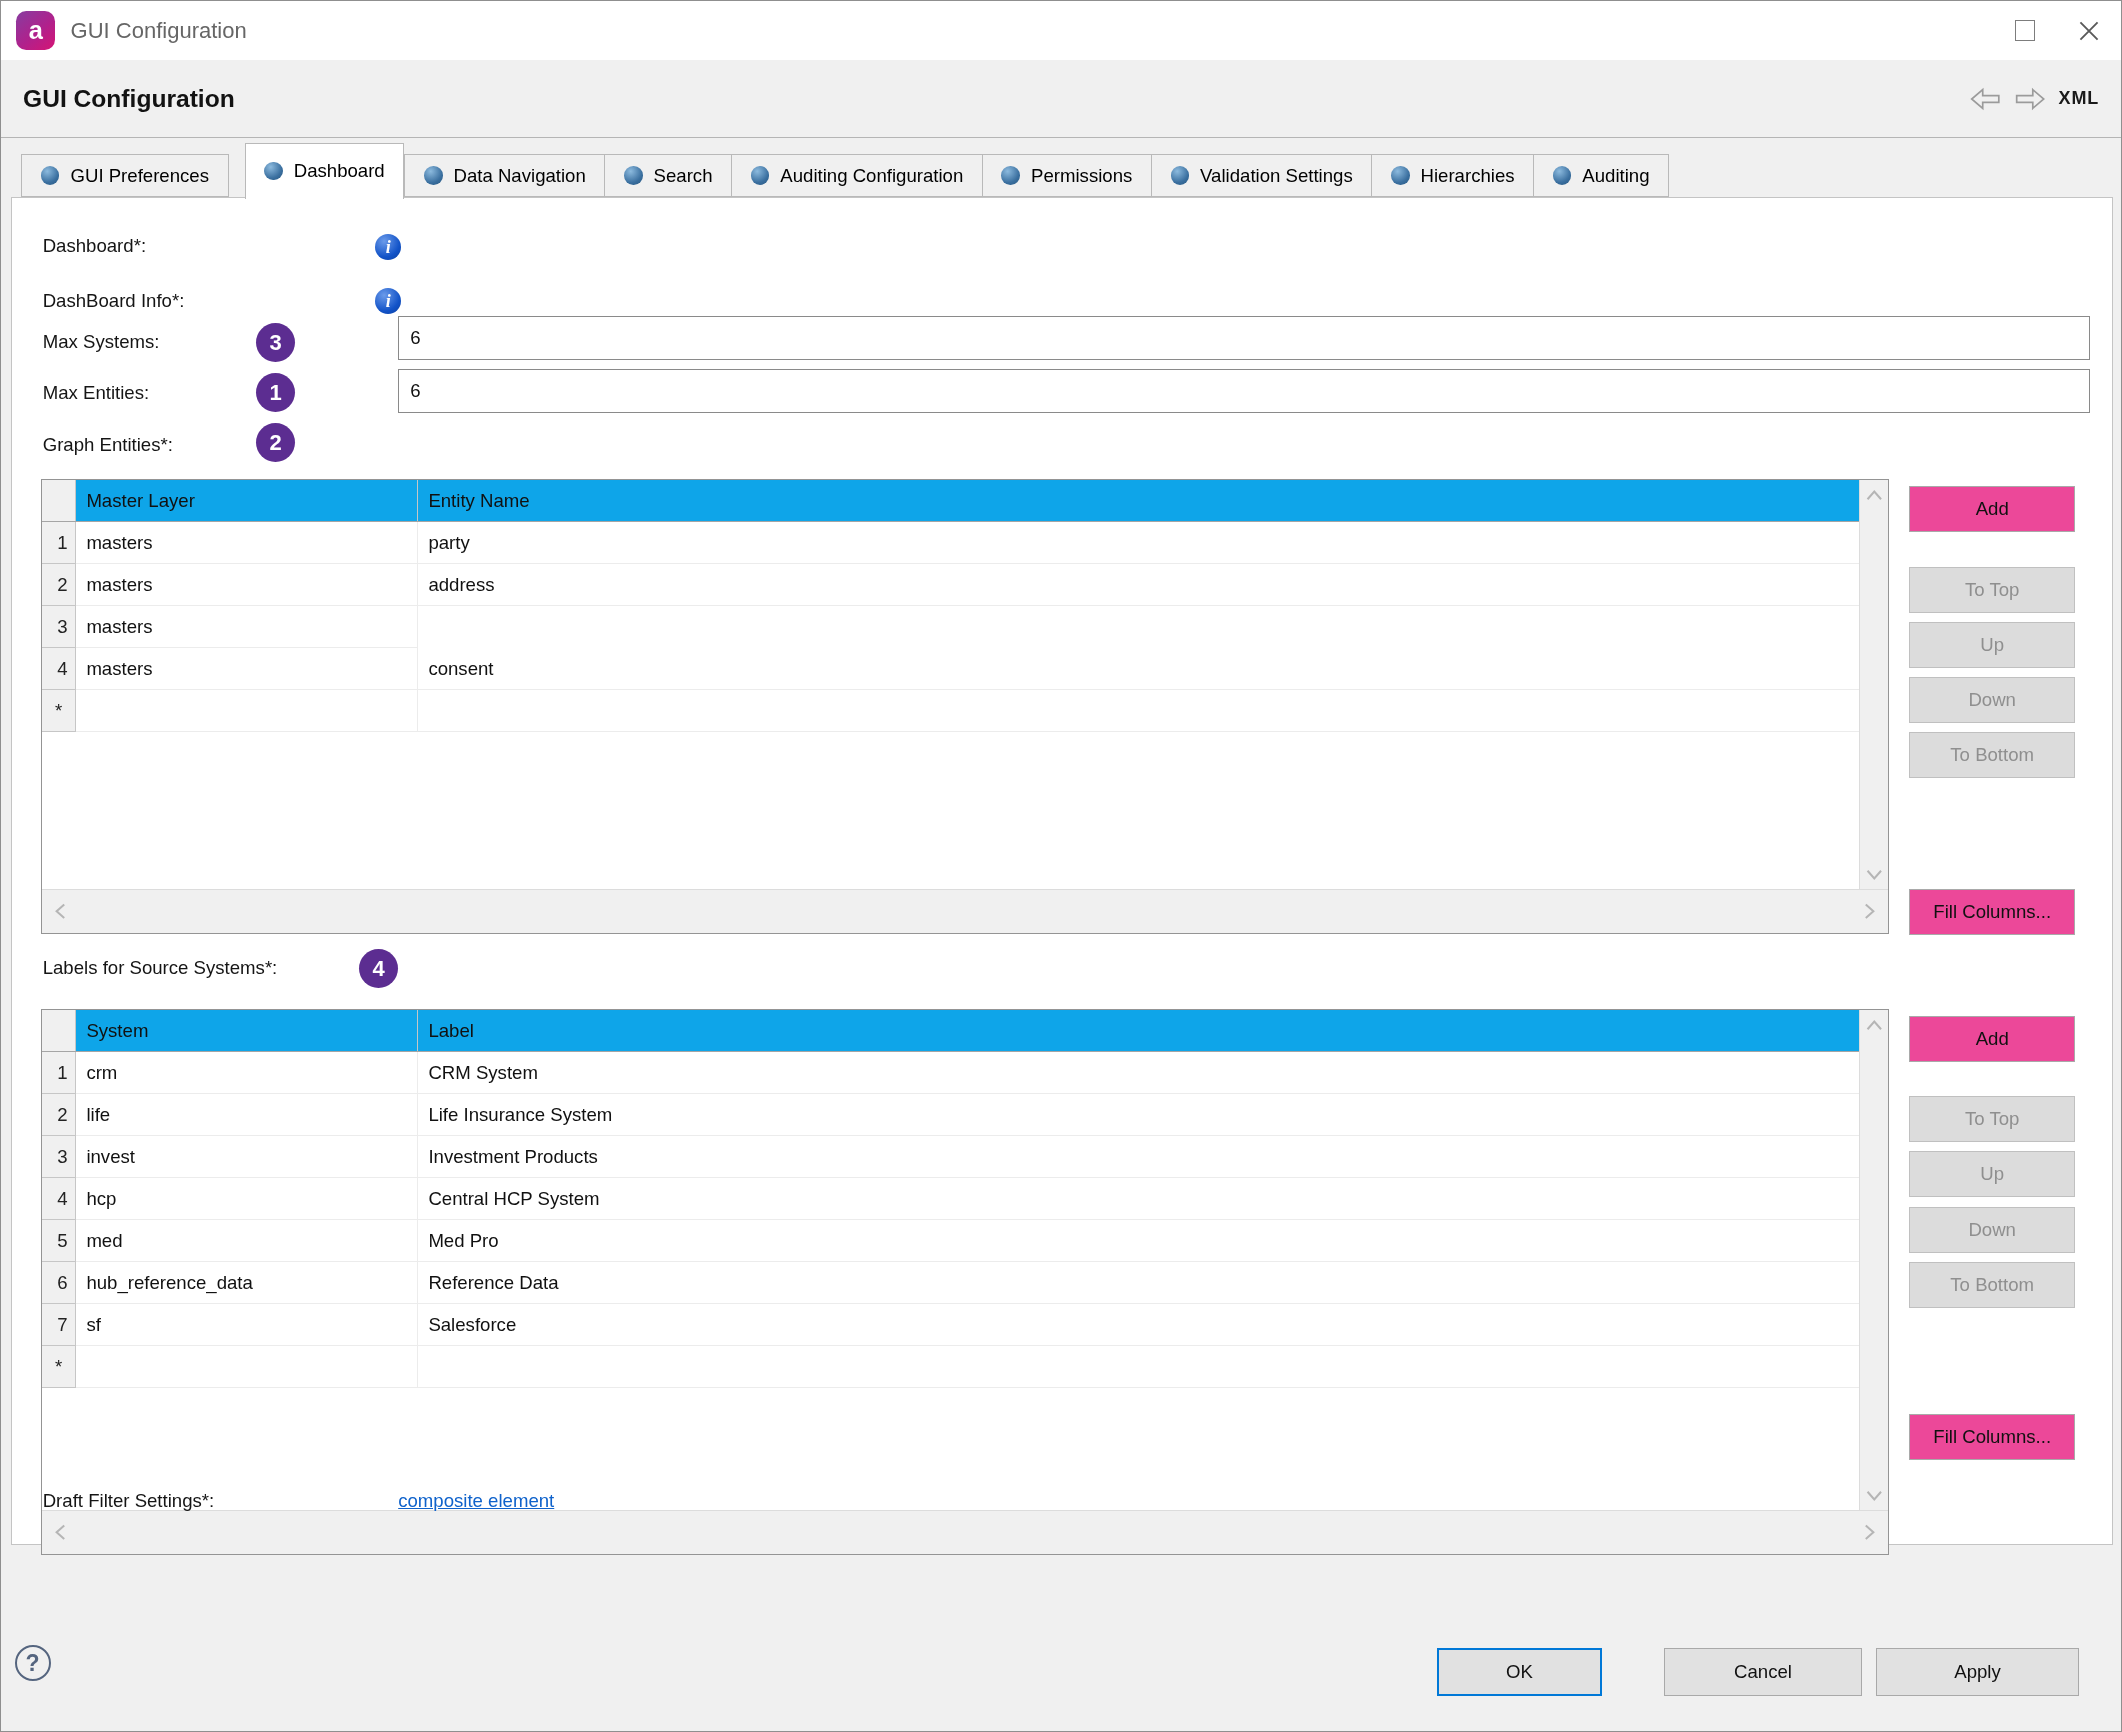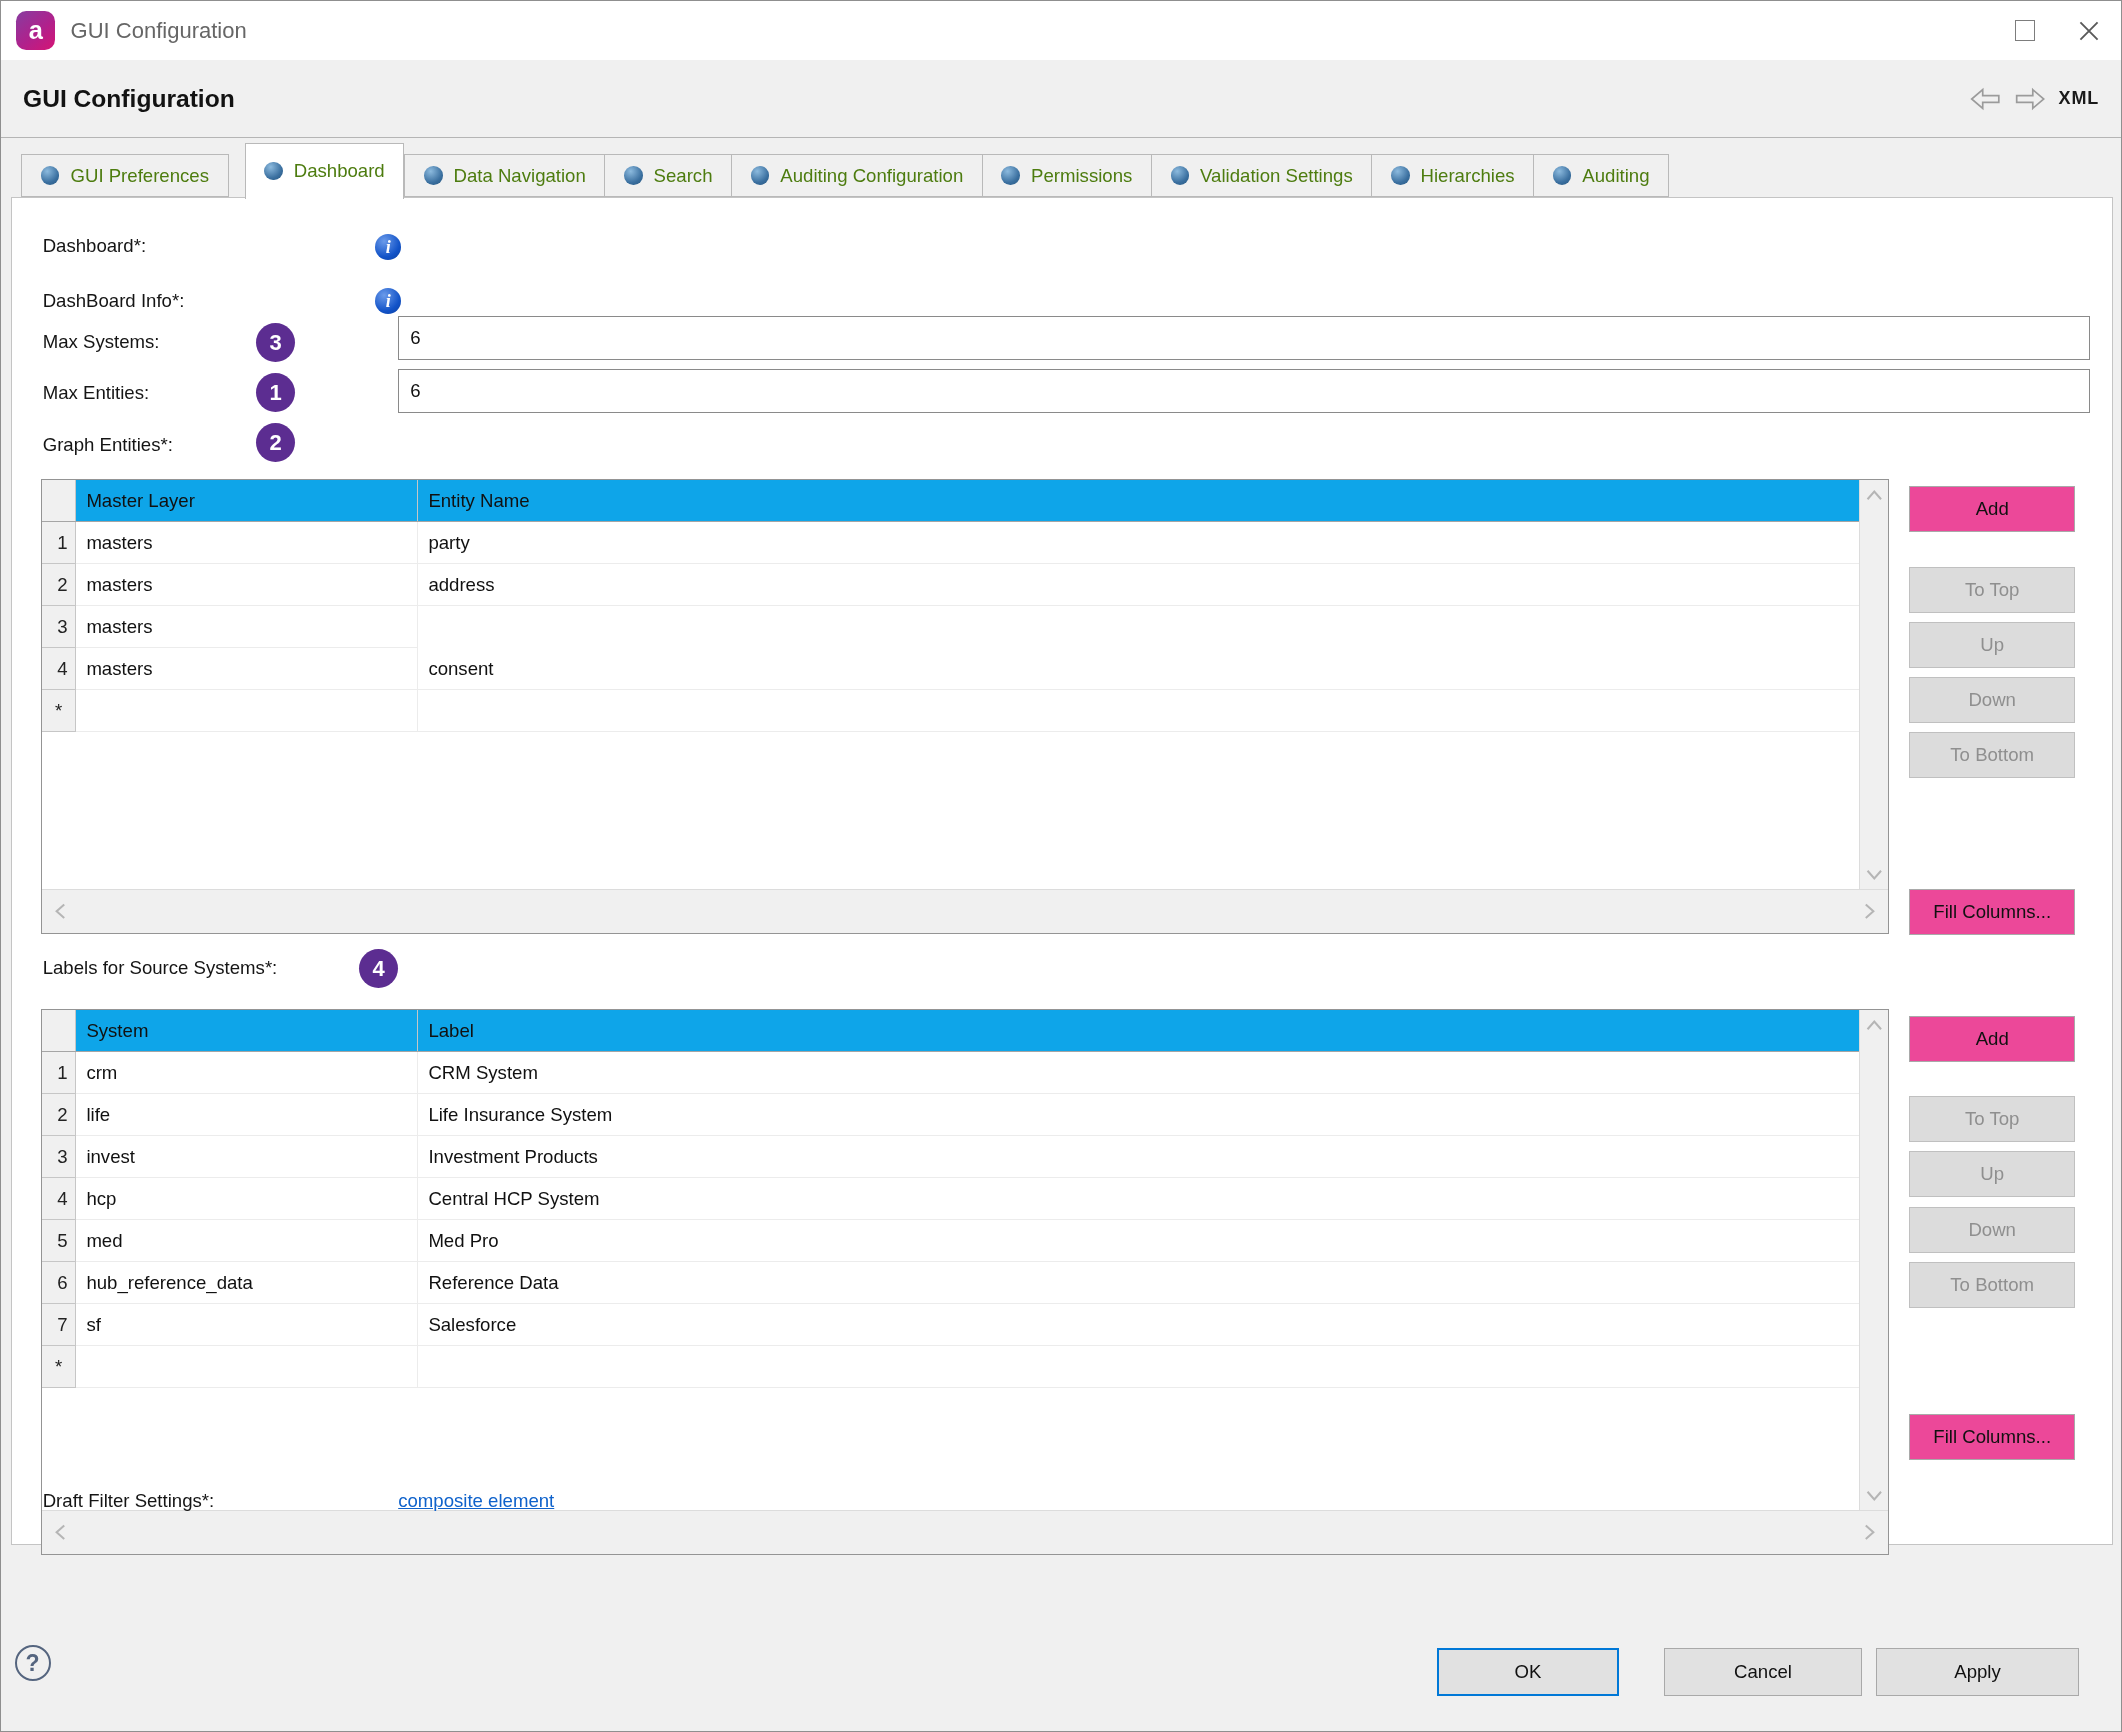--- a/index.html
+++ b/index.html
@@ -24,21 +24,21 @@
             border-bottom:1.7px solid #b5b5b5; display:flex; align-items:center; padding:0 22px; }
   .header h1 { font-size:24.6px; font-weight:700; color:#121212; }
   .header-tools { margin-left:auto; display:flex; align-items:center; gap:13.6px; }
   .xml-label { font-size:18px; font-weight:700; color:#1a1a1a; letter-spacing:0.8px; }
 
   
   .tabstrip { position:absolute; left:20.3px; top:137px; height:59px; display:flex;
               align-items:flex-end; z-index:3; }
   .tab { display:flex; align-items:center; gap:11px; padding:0 18.6px; height:43px;
          background:#f0f0f0; border:0.8px solid #b9b9b9; border-left:none;
-         font-size:18.6px; color:#4d7c0f; cursor:default; white-space:nowrap; }
+         font-size:18.6px; color:#000000; cursor:default; white-space:nowrap; }
   .tab:first-child { border-left:0.8px solid #b9b9b9; }
   .tab.active { height:56px; background:#fff; border-bottom:none; margin-bottom:-1.7px;
                 border-left:0.8px solid #b9b9b9; z-index:4;margin-left:16px; }
   .tab.active + .tab { border-left:0.8px solid #b9b9b9; }
   .tab-icon { width:18.6px; height:18.6px; border-radius:50%; flex:0 0 auto;
               background:radial-gradient(circle at 35% 28%, #8cbade, #3a6f9f 62%, #27567e); }
 
   
   .panel { position:absolute; left:10.2px; top:196px; width:2102px; height:1348px;
            background:#fff; border:1.7px solid #c4c4c4; z-index:1; }
@@ -85,21 +85,21 @@
           font-family:inherit; background:#ec4899; border:1.7px solid #a9a9a9; color:#111; }
   .sbtn:disabled { background:#dcdcdc; border-color:#c0c0c0; color:#8f8f8f; }
 
   
   .footer-help { position:absolute; left:13.6px; top:1644px; width:36px; height:36px;
                  border-radius:50%; border:2.5px solid #55657f; color:#55657f; font-size:23px;
                  font-weight:bold; display:flex; align-items:center; justify-content:center;
                  background:#f0f0f0; }
   .fbtn { position:absolute; top:1647px; height:48px; font-size:18.6px; font-family:inherit;
           background:#e1e1e1; border:1.7px solid #a9a9a9; color:#111; }
-  .fbtn.ok { left:1436px; width:182px; border:2.5px solid var(--focus-blue,#0078D7); }
+  .fbtn.ok { left:1436px; width:165px; border:2.5px solid var(--focus-blue,#0078D7); }
   .fbtn.cancel { left:1663px; width:198px; }
   .fbtn.apply { left:1875px; width:203px; }
 </style>
 </head>
 <body>
 
 <div class="window">
 
   <div class="titlebar">
     <div class="app-icon">a</div>

